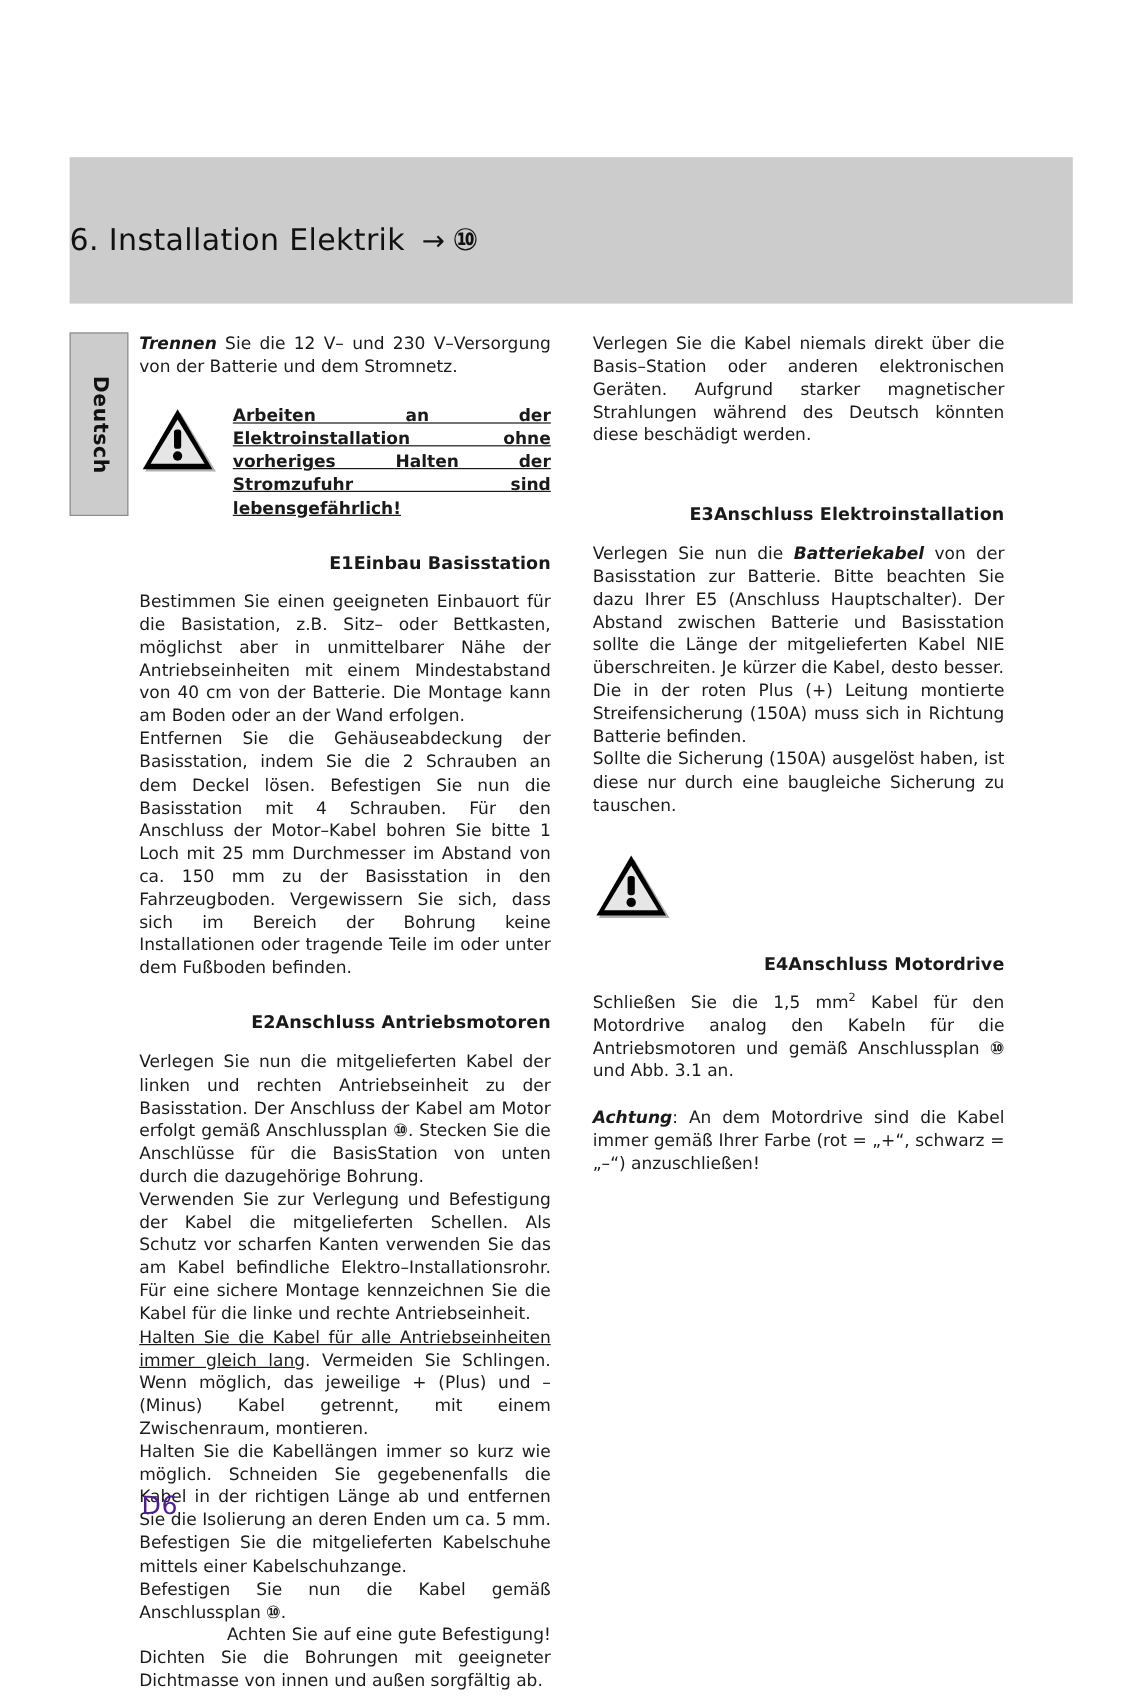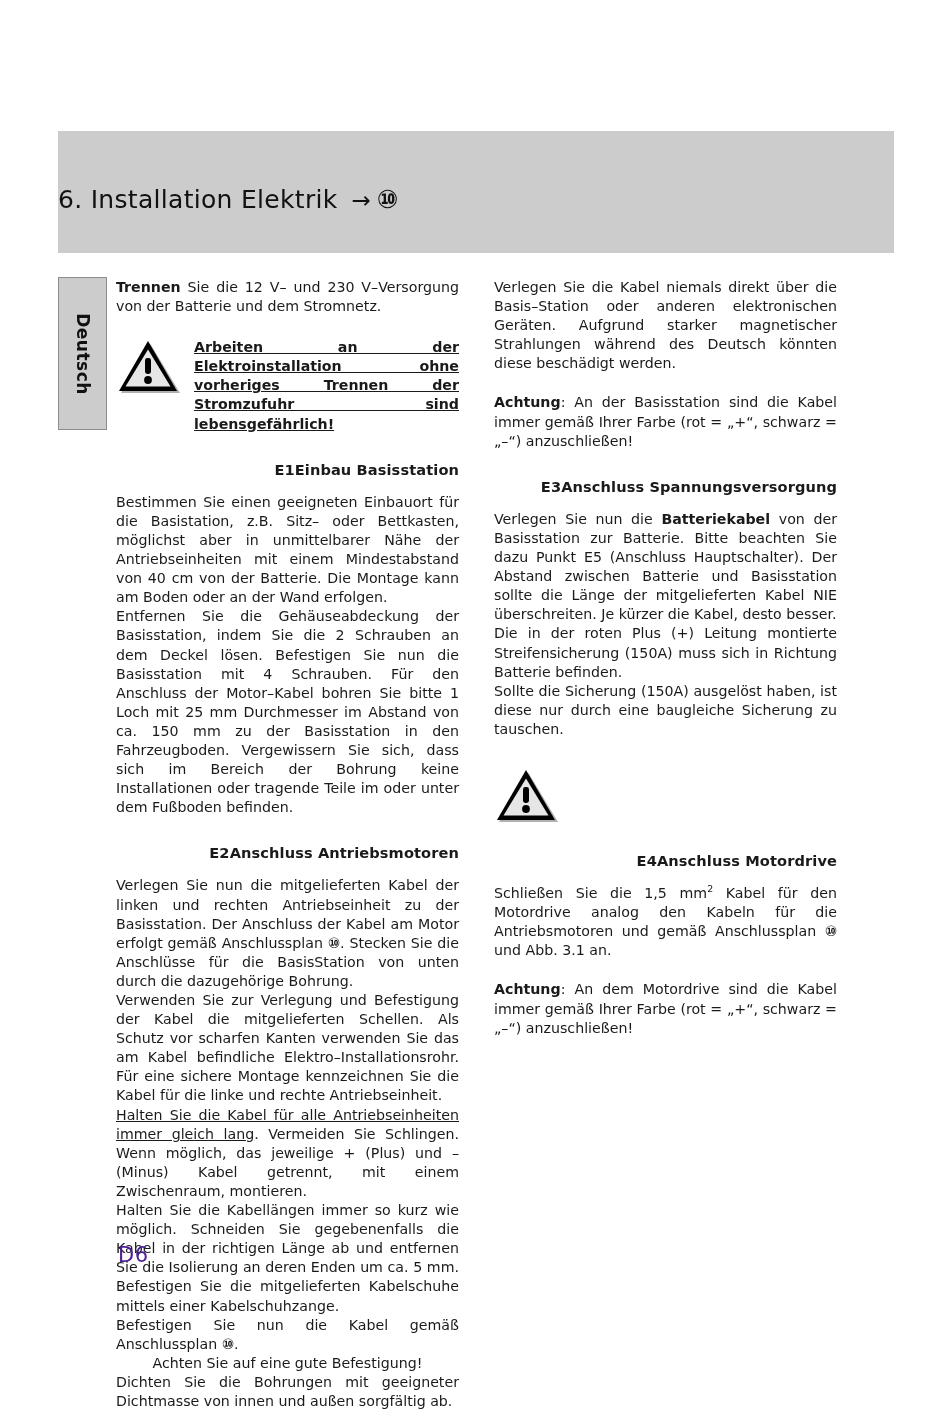--- a/index.html
+++ b/index.html
@@ -81,27 +81,27 @@
     text-align: justify;
     color: #1a1a1a;
   }
   .col-left  { left: 116px; }
   .col-right { left: 494px; }
 
   p.para {
     margin: 0;
     text-align: justify;
   }
-  p.para.last-left { text-align: center; }
+  p.para.last-left { text-align: right; }
 
   .gap-sm { height: 14px; }
   .gap-md { height: 20px; }
   .gap-lg { height: 26px; }
 
-  b, .b { font-weight: 700; }
+  b, .b { font-weight: 700; font-style: italic; }
   .u { text-decoration: underline; }
 
   
   .sec-head {
     font-size: 14.6px;
     font-weight: 700;
     margin: 0;
     text-align: right;
     letter-spacing: 0.1px;
   }
@@ -171,21 +171,21 @@
   <div class="warn">
     <span class="warn-icon">
       <svg width="66" height="58" viewBox="0 0 66 58" xmlns="http://www.w3.org/2000/svg">
         <path d="M34.5 6 L64 55 L5 55 Z" fill="#b0b0b0"></path>
         <path d="M32 3 L61 53 L3 53 Z" fill="#000000"></path>
         <path d="M32 11.5 L54.5 48.5 L9.5 48.5 Z" fill="#e6e6e6"></path>
         <rect x="29" y="20" width="6" height="16" rx="2.4" fill="#000000"></rect>
         <circle cx="32" cy="42" r="3.9" fill="#000000"></circle>
       </svg>
     </span>
-    <span class="warn-text underlined">Arbeiten an der Elektroinstallation ohne vorheriges Trennen der Stromzufuhr sind lebensgefährlich!</span>
+    <span class="warn-text underlined">Arbeiten an der Elektroinstallation ohne vorheriges Halten der Stromzufuhr sind lebensgefährlich!</span>
   </div>
 
   <div class="gap-lg"></div>
 
   <p class="sec-head"><span class="sec-num">E1</span><span>Einbau Basisstation</span></p>
 
   <div class="gap-sm"></div>
 
   <p class="para">Bestimmen Sie einen geeigneten Einbauort für die Basistation, z.B. Sitz– oder Bettkasten, möglichst aber in unmittelbarer Nähe der Antriebseinheiten mit einem Mindestabstand von 40 cm von der Batterie. Die Montage kann am Boden oder an der Wand erfolgen.</p>
   <p class="para">Entfernen Sie die Gehäuseabdeckung der Basisstation, indem Sie die 2 Schrauben an dem Deckel lösen. Befestigen Sie nun die Basisstation mit 4 Schrauben. Für den Anschluss der Motor–Kabel bohren Sie bitte 1 Loch mit 25 mm Durchmesser im Abstand von ca. 150 mm zu der Basisstation in den Fahrzeugboden. Vergewissern Sie sich, dass sich im Bereich der Bohrung keine Installationen oder tragende Teile im oder unter dem Fußboden befinden.</p>
@@ -210,30 +210,29 @@
   <p class="para">Dichten Sie die Bohrungen mit geeigneter Dichtmasse von innen und außen sorgfältig ab.</p>
 
 </div>
 
 <div class="col col-right">
 
   <p class="para">Verlegen Sie die Kabel niemals direkt über die Basis–Station oder anderen elektronischen Geräten. Aufgrund starker magnetischer Strahlungen während des Deutsch könnten diese beschädigt werden.</p>
 
   <div class="gap-md"></div>
 
-  <p class="para"><b>Achtung</b><span>: An der Basisstation sind die Kabel immer gemäß Ihrer Farbe (rot = „+“, schwarz = „–“) anzuschließen!</span></p>
-
-
-  <div class="gap-lg"></div>
-
-  <p class="sec-head"><span class="sec-num">E3</span><span>Anschluss Spannungsversorgung</span></p>
-
-  <div class="gap-sm"></div>
-
-  <p class="para"><span>Verlegen Sie nun die </span><b>Batteriekabel</b><span> von der Basisstation zur Batterie. Bitte beachten Sie dazu Punkt E5 (Anschluss Hauptschalter). Der Abstand zwischen Batterie und Basisstation sollte die Länge der mitgelieferten Kabel NIE überschreiten. Je kürzer die Kabel, desto besser.</span></p>
+
+
+  <div class="gap-lg"></div>
+
+  <p class="sec-head"><span class="sec-num">E3</span><span>Anschluss Elektroinstallation</span></p>
+
+  <div class="gap-sm"></div>
+
+  <p class="para"><span>Verlegen Sie nun die </span><b>Batteriekabel</b><span> von der Basisstation zur Batterie. Bitte beachten Sie dazu Ihrer E5 (Anschluss Hauptschalter). Der Abstand zwischen Batterie und Basisstation sollte die Länge der mitgelieferten Kabel NIE überschreiten. Je kürzer die Kabel, desto besser.</span></p>
 
   <p class="para">Die in der roten Plus (+) Leitung montierte Streifensicherung (150A) muss sich in Richtung Batterie befinden.</p>
   <p class="para">Sollte die Sicherung (150A) ausgelöst haben, ist diese nur durch eine baugleiche Sicherung zu tauschen.</p>
 
   <div class="gap-lg"></div>
 
   <div class="warn">
     <span class="warn-icon">
       <svg width="66" height="58" viewBox="0 0 66 58" xmlns="http://www.w3.org/2000/svg">
         <path d="M34.5 6 L64 55 L5 55 Z" fill="#b0b0b0"></path>

